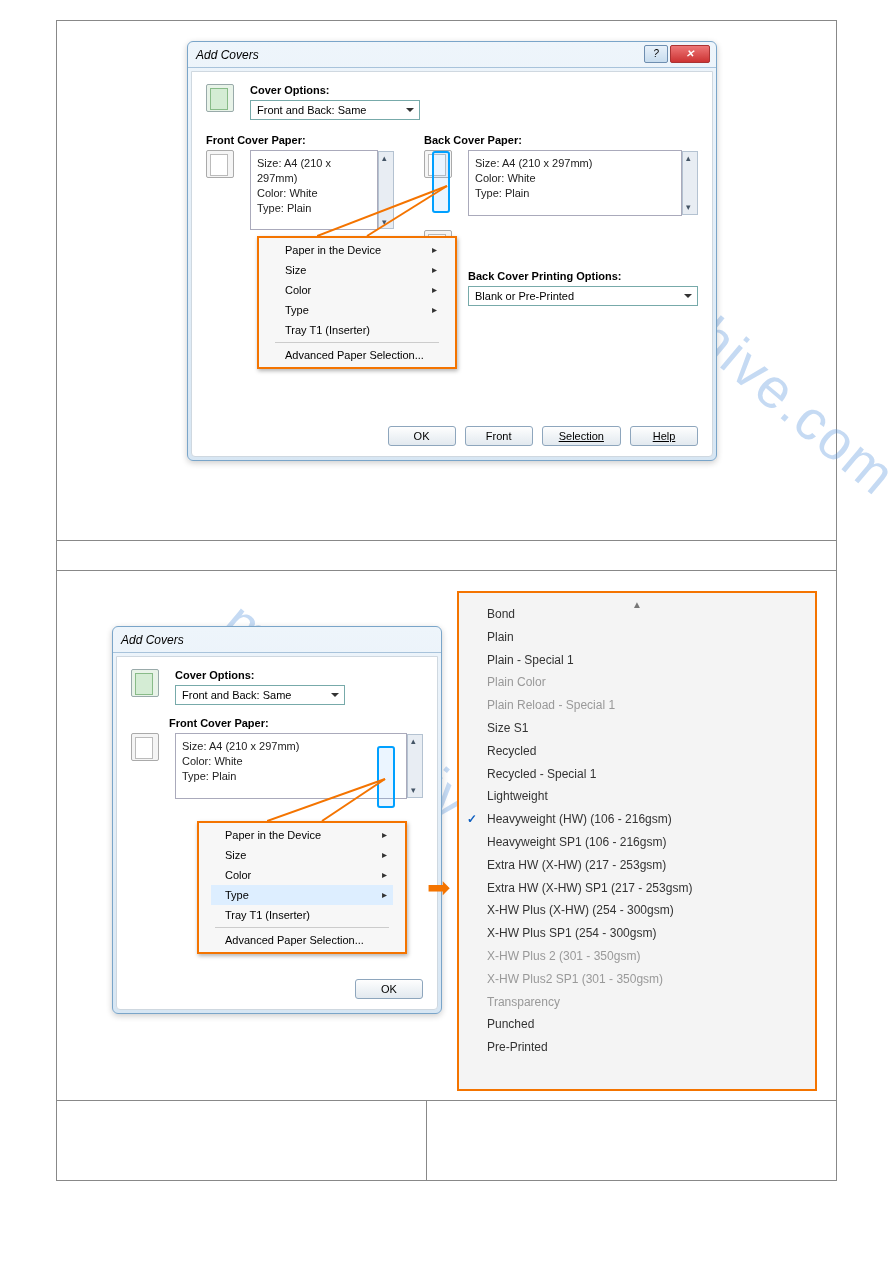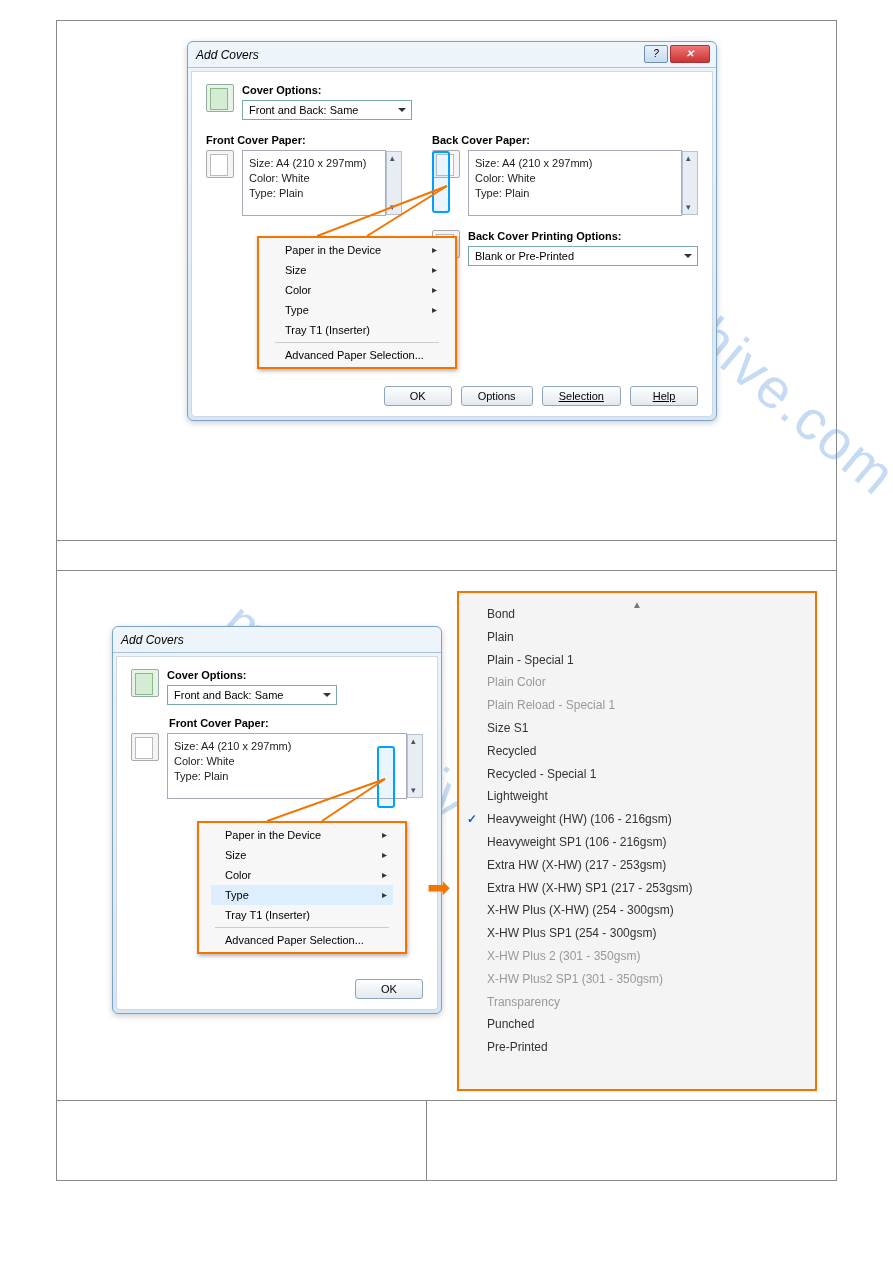--- a/index.html
+++ b/index.html
@@ -14,21 +14,21 @@
 
   
   .dialog { position:absolute; background:linear-gradient(#eef5fb,#d7e6f3); border:1px solid #7aa5c9; border-radius:6px; box-shadow:0 2px 6px rgba(0,0,0,.2); }
   .titlebar { height:26px; line-height:26px; padding:0 8px; font-size:12px; color:#000; position:relative; border-bottom:1px solid #a8c3db;font-style:italic; }
   .titlebar .controls { position:absolute; right:6px; top:3px; display:flex; gap:2px; }
   .tb-btn { width:24px; height:18px; border:1px solid #6e8eb0; background:linear-gradient(#e8f1fa,#c7dcee); border-radius:2px; display:flex; align-items:center; justify-content:center; font-size:10px; }
   .tb-close { width:40px; background:linear-gradient(#e77,#c33); color:#fff; font-weight:bold; border-color:#a33; }
   .dlg-body { background:#fff; margin:3px; padding:12px 14px 10px 14px; border:1px solid #cfd8e0; border-radius:0 0 4px 4px; }
 
   .section-label { font-weight:bold; font-size:11px; margin-bottom:4px; }
-  .row { display:flex; align-items:flex-start; gap:8px; }
+  .row { display:flex; align-items:flex-start; gap:16px; }
   .icon-box { width:28px; height:28px; flex-shrink:0; border:1px solid #9aa; background:#e8f3e8; border-radius:2px; position:relative; }
   .icon-box::after{ content:""; position:absolute; left:3px; top:3px; width:16px; height:20px; border:1px solid #8b8; background:#d4ecd4; }
   .ico-page { border:1px solid #aaa; background:#f5f5f5; }
   .ico-page::after{ border:1px solid #bbb; background:#fff; }
 
   .combo { position:relative; width:160px; height:20px; border:1px solid #7aa; background:#fff; display:flex; align-items:center; padding-left:6px; font-size:11px;text-align:center; }
   .combo::after { content:""; position:absolute; right:5px; top:7px; border:4px solid transparent; border-top-color:#333; }
 
   .twocol { display:flex; gap:30px; margin-top:14px; }
   .col { flex:1; }
@@ -108,33 +108,33 @@
               <div class="infobox" style="flex:1; margin-right:16px;">
                 <div>Size: A4 (210 x 297mm)</div>
                 <div>Color: White</div>
                 <div>Type: Plain</div>
                 <div class="scroll-grip"></div>
               </div>
             </div>
             <div style="height:14px;"></div>
             <div class="row">
               <div class="icon-box ico-page"></div>
-              <div style="flex:1;">
+              <div style="flex:1;margin-top:40px;">
                 <div class="section-label">Back Cover Printing Options:</div>
                 <div class="combo" style="width:230px;">Blank or Pre-Printed</div>
               </div>
             </div>
           </div>
         </div>
 
         <div style="height:110px;"></div>
 
         <div class="btn-row">
           <span class="btn">OK</span>
-          <span class="btn">Options</span>
+          <span class="btn">Front</span>
           <span class="btn u">Selection</span>
           <span class="btn u">Help</span>
         </div>
       </div>
     </div>
 
     <div class="highlight-box" style="left:375px; top:130px; width:18px; height:62px;"></div>
 
     <svg class="leader" style="left:260px; top:160px; width:140px; height:60px;">
       <line x1="130" y1="5" x2="0" y2="55"></line>

